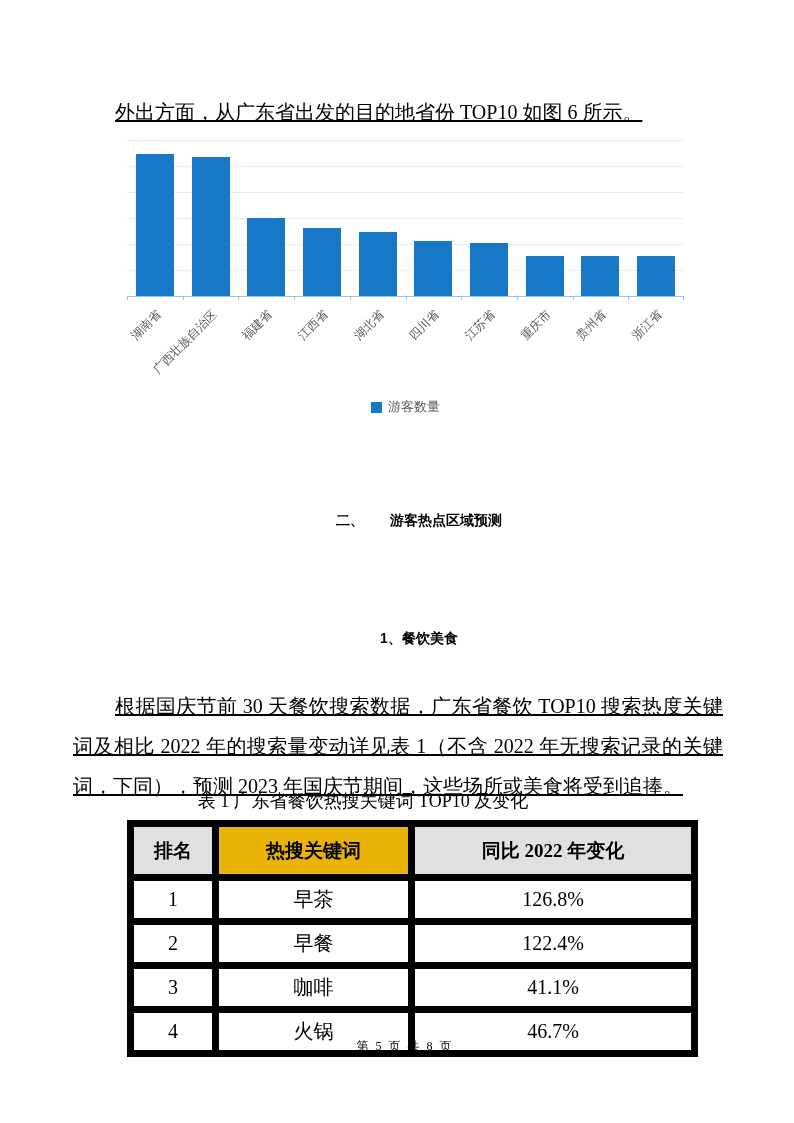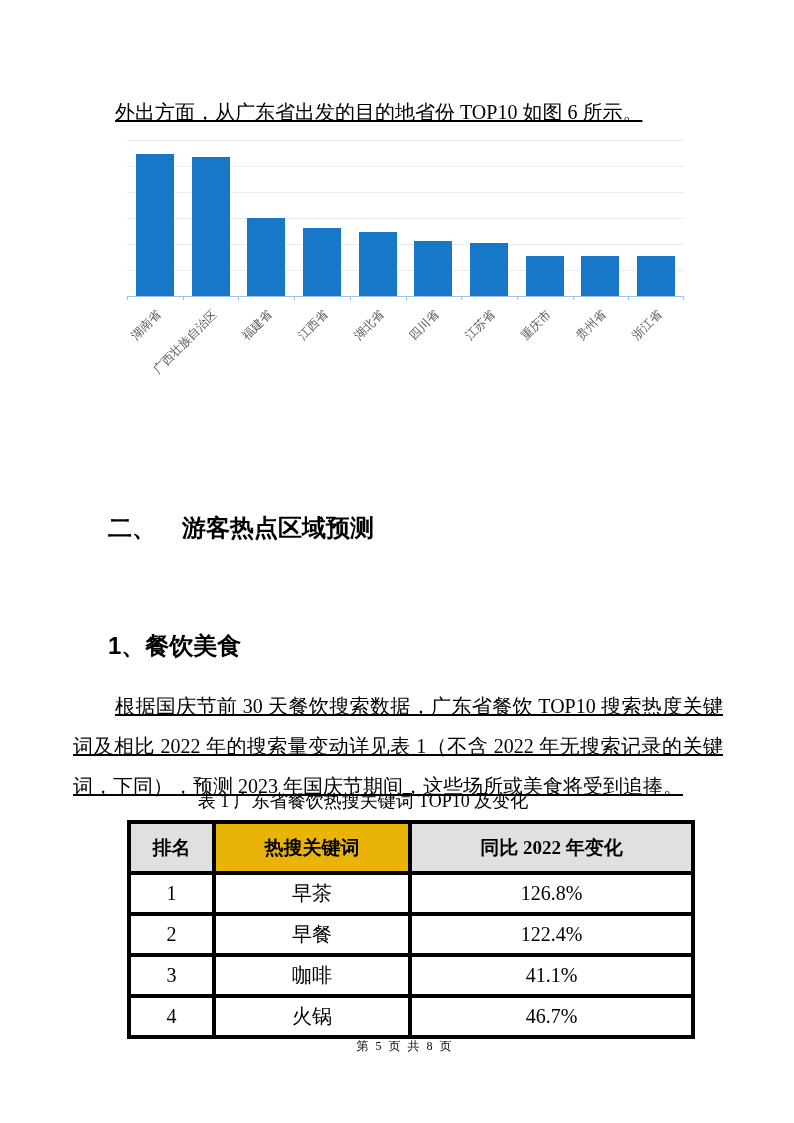--- a/index.html
+++ b/index.html
@@ -47,40 +47,40 @@
   }
   .legend-swatch{width:11px;height:11px;background:#1878c8;display:inline-block;}
 
   .fig-caption{
     position:absolute;left:0;top:452px;width:794px;
     text-align:center;font-size:18px;font-weight:bold;
   }
 
   
   .heading{
-    position:absolute;left:66px;width:650px;
+    position:absolute;left:73px;width:650px;
     font-family:"Liberation Sans","DejaVu Sans",sans-serif;
-    font-weight:bold;font-size:24px;
-    padding-left:42px;box-sizing:border-box;
+    font-weight:bold;font-size:14px;
+    padding-left:42px;box-sizing:border-box;text-align:center;
   }
   #h-section2{top:512px;}
   #h-section2 .h-num{margin-right:26px;}
   #h-food{top:630px;}
 
   
   .tbl-caption{
     position:absolute;left:0;top:789px;width:726px;
     text-align:center;font-size:18px;
   }
   table.data{
     position:absolute;left:127px;top:820px;width:564px;
     border-collapse:collapse;table-layout:fixed;
   }
   table.data th, table.data td{
-    border:4px solid #000000;text-align:center;vertical-align:middle;
+    border:7px solid #000000;text-align:center;vertical-align:middle;
     font-family:"Liberation Serif","DejaVu Serif",serif;
   }
   table.data th{height:45px;font-size:19px;font-weight:bold;}
   table.data td{height:35px;font-size:20px;font-weight:normal;}
   col.c1{width:85px;} col.c2{width:196px;} col.c3{width:283px;}
 
   .footer{
     position:absolute;left:8px;top:1038px;width:794px;
     text-align:center;font-size:12px;letter-spacing:2px;
   }
@@ -123,20 +123,24 @@
         <span class="xlabel" style="left: 198.95px;">江西省</span>
         <span class="xlabel" style="left: 254.65px;">湖北省</span>
         <span class="xlabel" style="left: 310.35px;">四川省</span>
         <span class="xlabel" style="left: 366.05px;">江苏省</span>
         <span class="xlabel" style="left: 421.75px;">重庆市</span>
         <span class="xlabel" style="left: 477.45px;">贵州省</span>
         <span class="xlabel" style="left: 533.15px;">浙江省</span>
       </div>
   </div>
 
+  <div class="legend">
+    <span class="legend-swatch"></span>
+    <span>游客数量</span>
+  </div>
 
 
   <div class="heading" id="h-section2">
     <span class="h-num">二、</span><span>游客热点区域预测</span>
   </div>
 
 
   <div class="heading" id="h-food">1、餐饮美食</div>
 
   <p class="para" id="p-food">根据国庆节前 30 天餐饮搜索数据，广东省餐饮 TOP10 搜索热度关键词及相比 2022 年的搜索量变动详见表 1（不含 2022 年无搜索记录的关键词，下同），预测 2023 年国庆节期间，这些场所或美食将受到追捧。</p>

